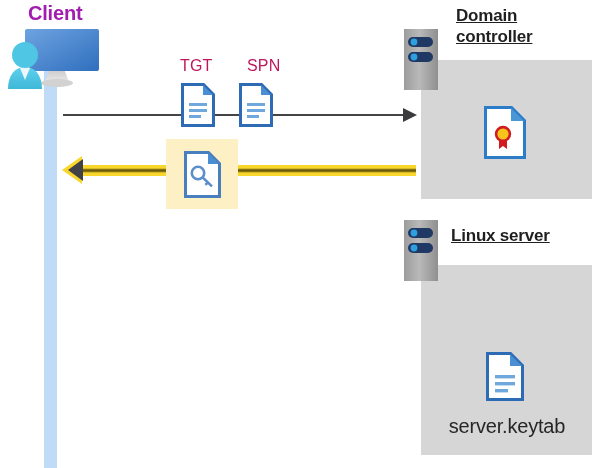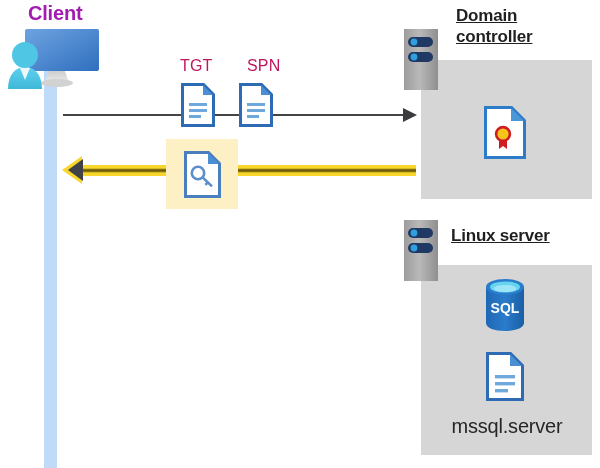--- a/index.html
+++ b/index.html
@@ -296,44 +296,28 @@
       <rect x="0" y="0" width="34" height="61" fill="url(#chassisGrad)"></rect>
       <rect x="4" y="8" width="25" height="10" rx="5" fill="#1f3864"></rect>
       <circle cx="10" cy="13" r="3.4" fill="#2f9fe0"></circle>
       <rect x="4" y="23" width="25" height="10" rx="5" fill="#1f3864"></rect>
       <circle cx="10" cy="28" r="3.4" fill="#2f9fe0"></circle>
     </svg>
   </div>
 
   <div class="abs box-title" id="linux-title">Linux server</div>
 
-  <div class="abs" id="sql-icon">
-    <svg width="46" height="56" viewBox="0 0 46 56" xmlns="http://www.w3.org/2000/svg">
-      <defs>
-        <linearGradient id="dbGrad" x1="0" y1="0" x2="1" y2="0">
-          <stop offset="0%" stop-color="#1f68b5"></stop>
-          <stop offset="50%" stop-color="#2a7ccc"></stop>
-          <stop offset="100%" stop-color="#1a5ea5"></stop>
-        </linearGradient>
-      </defs>
-      <path d="M4 10 h38 v36 c0 5 -8.5 8 -19 8 c-10.5 0 -19 -3 -19 -8 z" fill="url(#dbGrad)"></path>
-      <ellipse cx="23" cy="10" rx="19" ry="8" fill="#2a7ccc"></ellipse>
-      <ellipse cx="23" cy="10" rx="15" ry="5.6" fill="#66d3ef"></ellipse>
-      <ellipse cx="23" cy="11.5" rx="11.5" ry="3.6" fill="#9ee6f7"></ellipse>
-      <text x="23" y="36" text-anchor="middle" font-family="'Liberation Sans', sans-serif" font-size="14" font-weight="bold" fill="#ffffff">SQL</text>
-    </svg>
-  </div>
 
   <div class="abs" id="keytab-doc">
     <svg width="38" height="49" viewBox="0 0 38 49" xmlns="http://www.w3.org/2000/svg">
       <path d="M1.5 1.5 h23 l12 12 v34 h-35 z" fill="#ffffff" stroke="#2d6bb5" stroke-width="3"></path>
       <path d="M24 2 l12 12 h-12 z" fill="#4a8fd4"></path>
       <g fill="#6fa8dc">
         <rect x="9" y="23" width="20" height="3.4"></rect>
         <rect x="9" y="30" width="20" height="3.4"></rect>
         <rect x="9" y="37" width="13" height="3.4"></rect>
       </g>
     </svg>
   </div>
 
-  <div class="abs" id="keytab-label">mssql.server</div>
+  <div class="abs" id="keytab-label">server.keytab</div>
 
 </div>
 
 </body></html>

